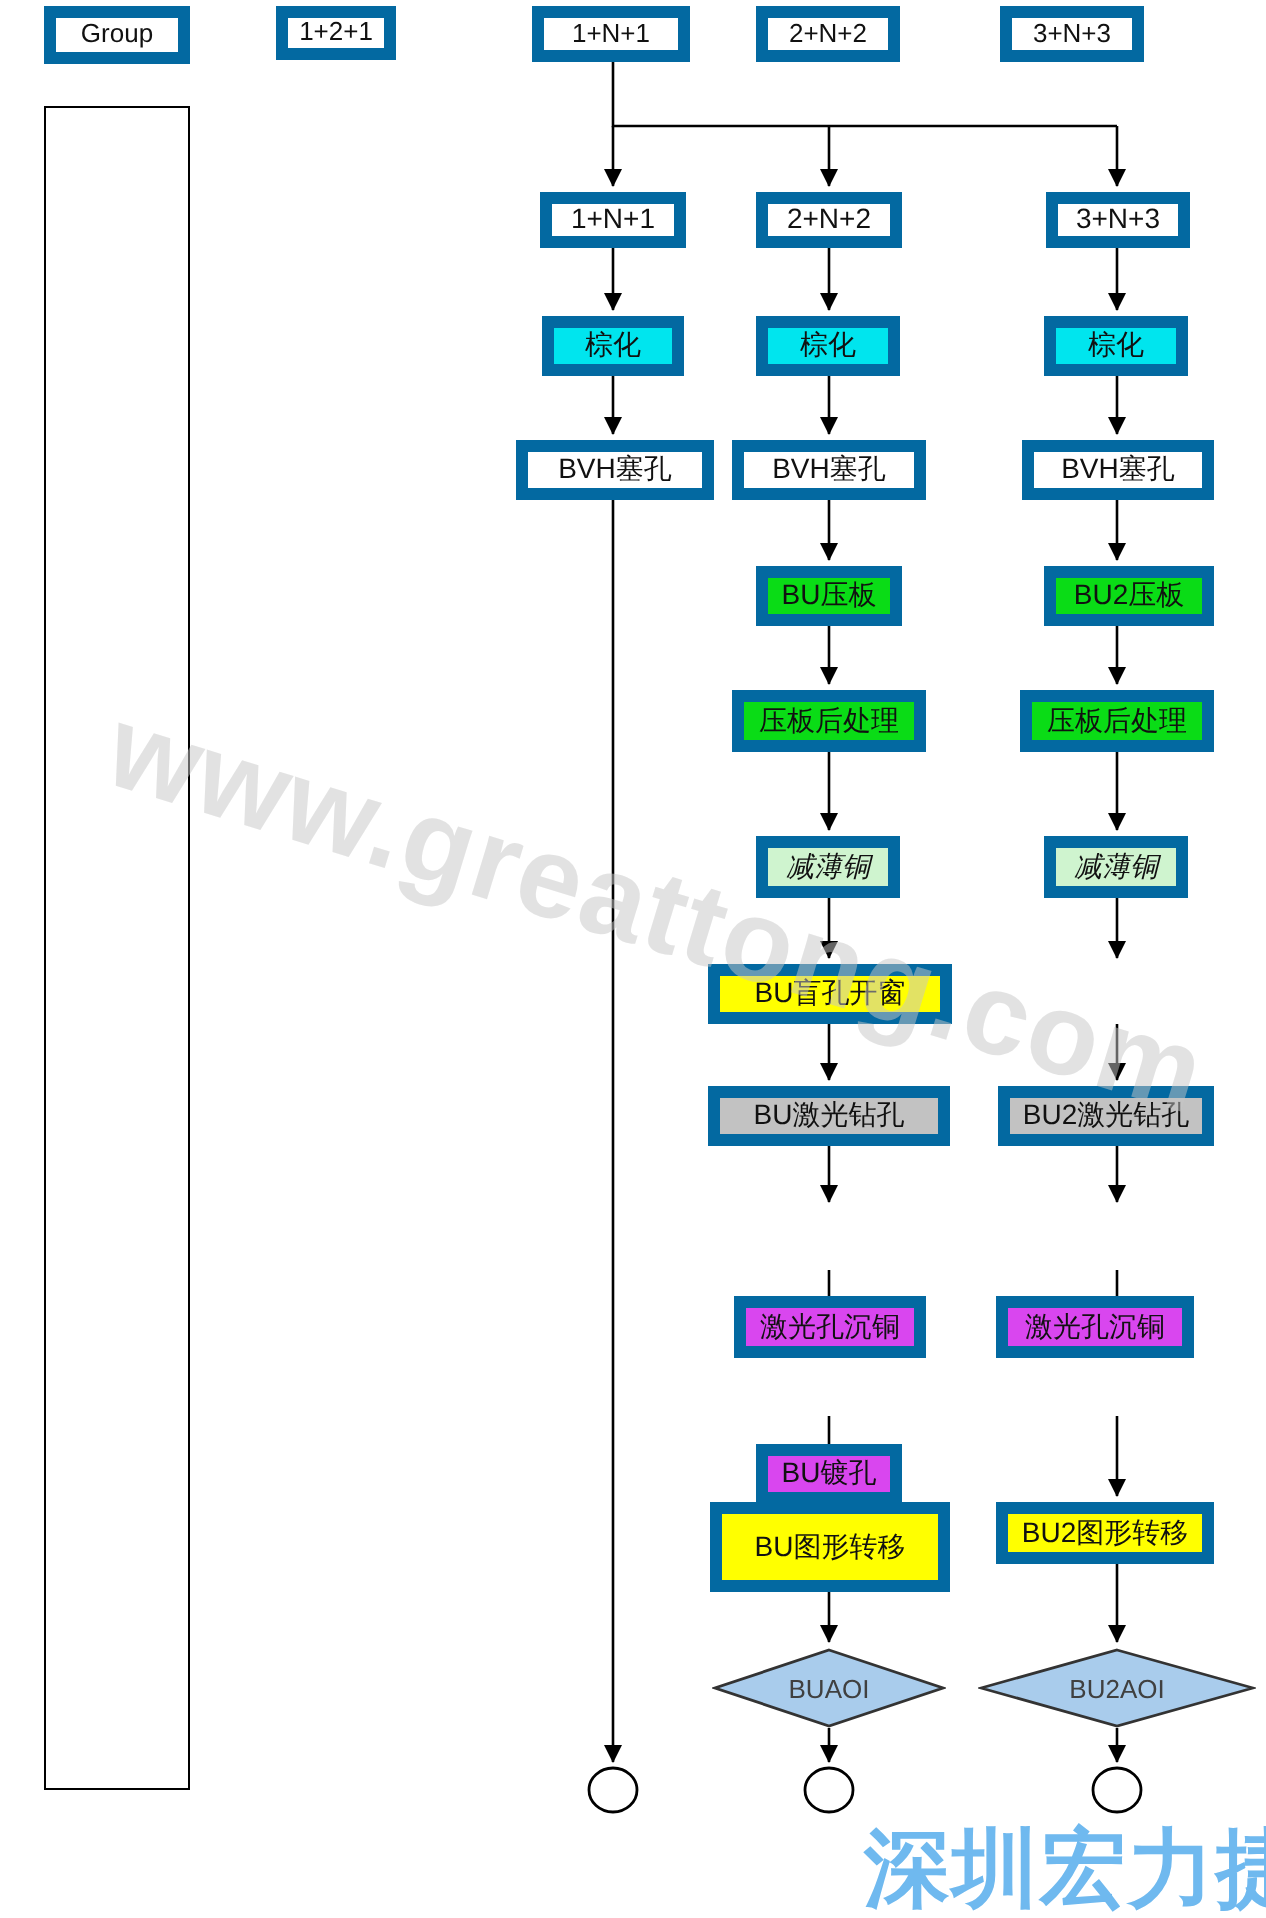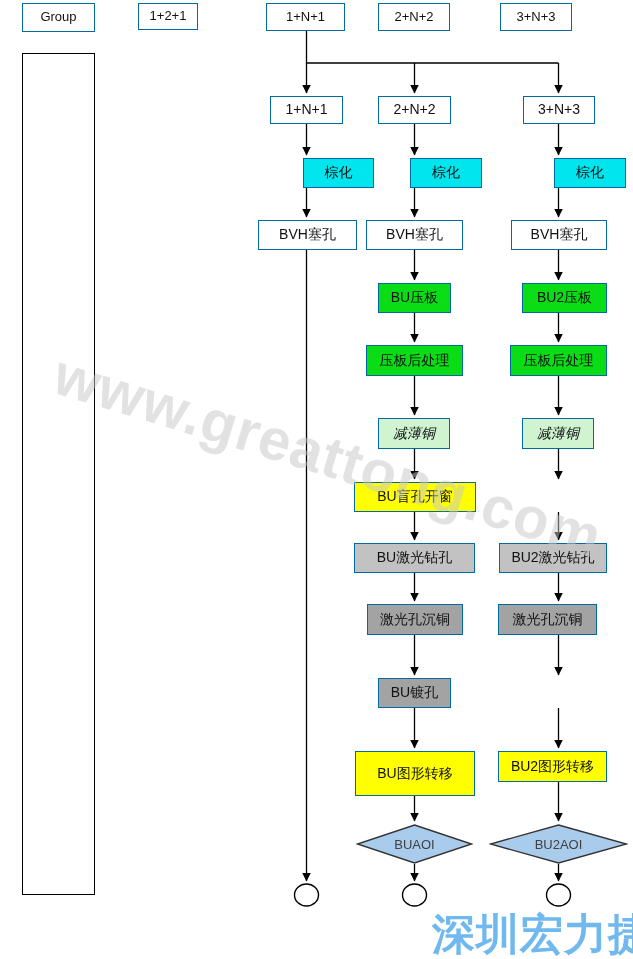--- a/index.html
+++ b/index.html
@@ -1,31 +1,31 @@
 <!DOCTYPE html>
 <html><head>
 <meta charset="utf-8">
 <style>
   html,body{margin:0;padding:0;background:#fff;}
   #canvas{
     position:relative;width:633px;height:959px;background:#ffffff;overflow:hidden;
     font-family:"Liberation Sans",sans-serif;color:#111;
   }
   .hbox,.node{
-    position:absolute;box-sizing:border-box;border:1px solid #0369a1;background:#fff;
+    position:absolute;box-sizing:border-box;border:6px solid #0369a1;background:#fff;
     display:flex;align-items:center;justify-content:center;
     font-size:14px;line-height:1.1;text-align:center;white-space:nowrap;
   }
   .hbox{font-size:13px;}
-  .cyan  {background:#00E5EE;margin-left:32px;}
+  .cyan  {background:#00E5EE;}
   .green {background:#0ADC16;}
   .lgreen{background:#CFF4CF;font-style:italic;}
   .yellow{background:#FFFF00;}
   .gray  {background:#C2C2C2;}
-  .peach {background:#a3a3a3;}
+  .peach {background:#d946ef;margin-top:44px;}
   .sidebar-box{position:absolute;box-sizing:border-box;border:1px solid #000;background:#fff;}
   .sidebar-text{
     position:absolute;left:58px;top:473px;width:620px;
     transform:translate(-50%,-50%) rotate(-90deg);
     font-weight:bold;font-size:19px;line-height:31px;text-align:center;
   }
   .diamond{position:absolute;}
   .diamond .lbl{
     position:absolute;left:0;top:0;width:100%;height:100%;
     display:flex;align-items:center;justify-content:center;

